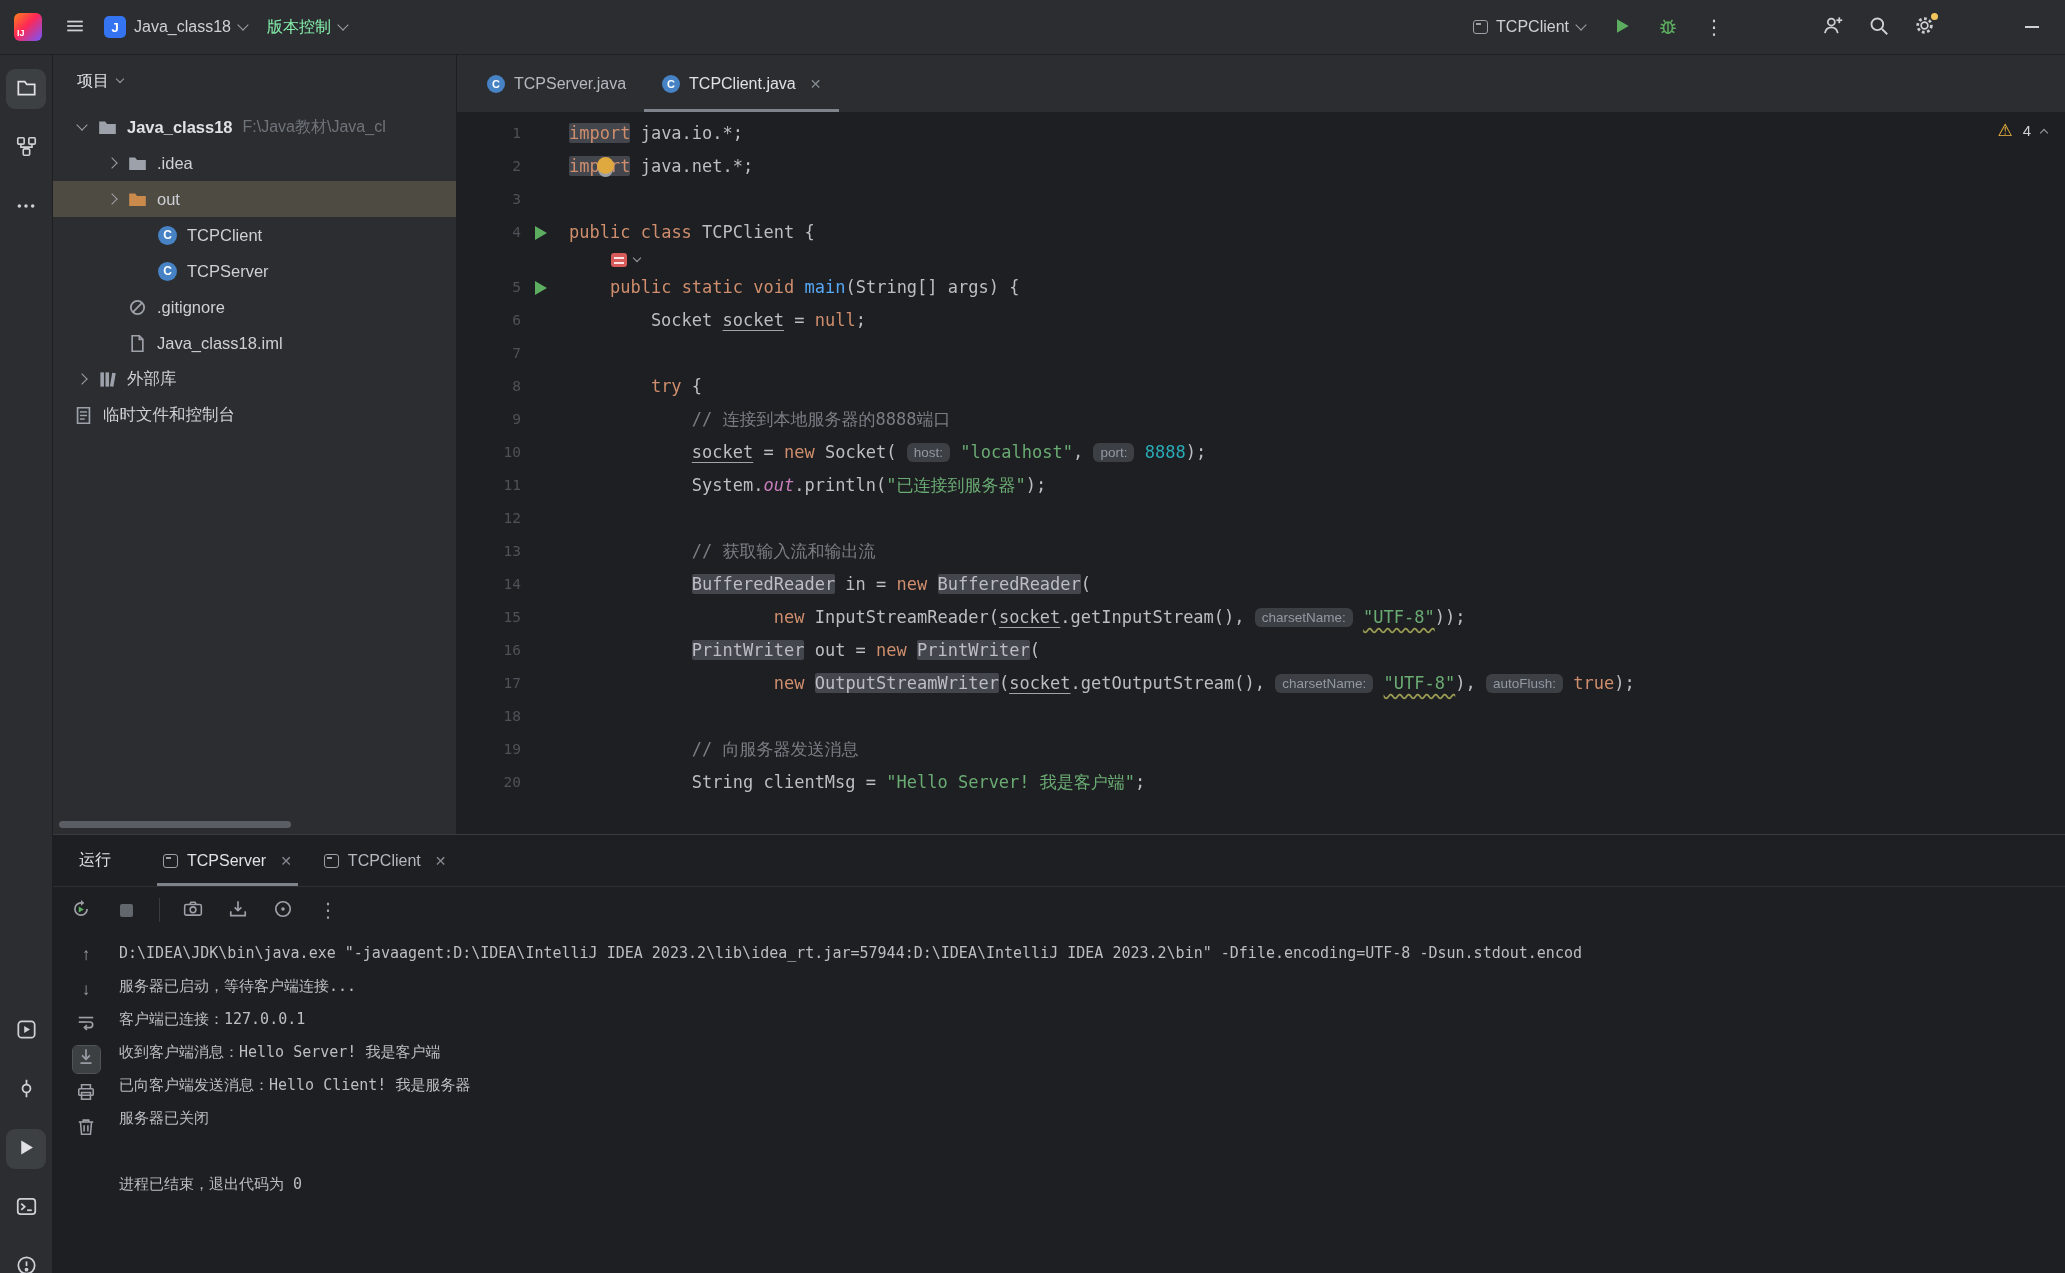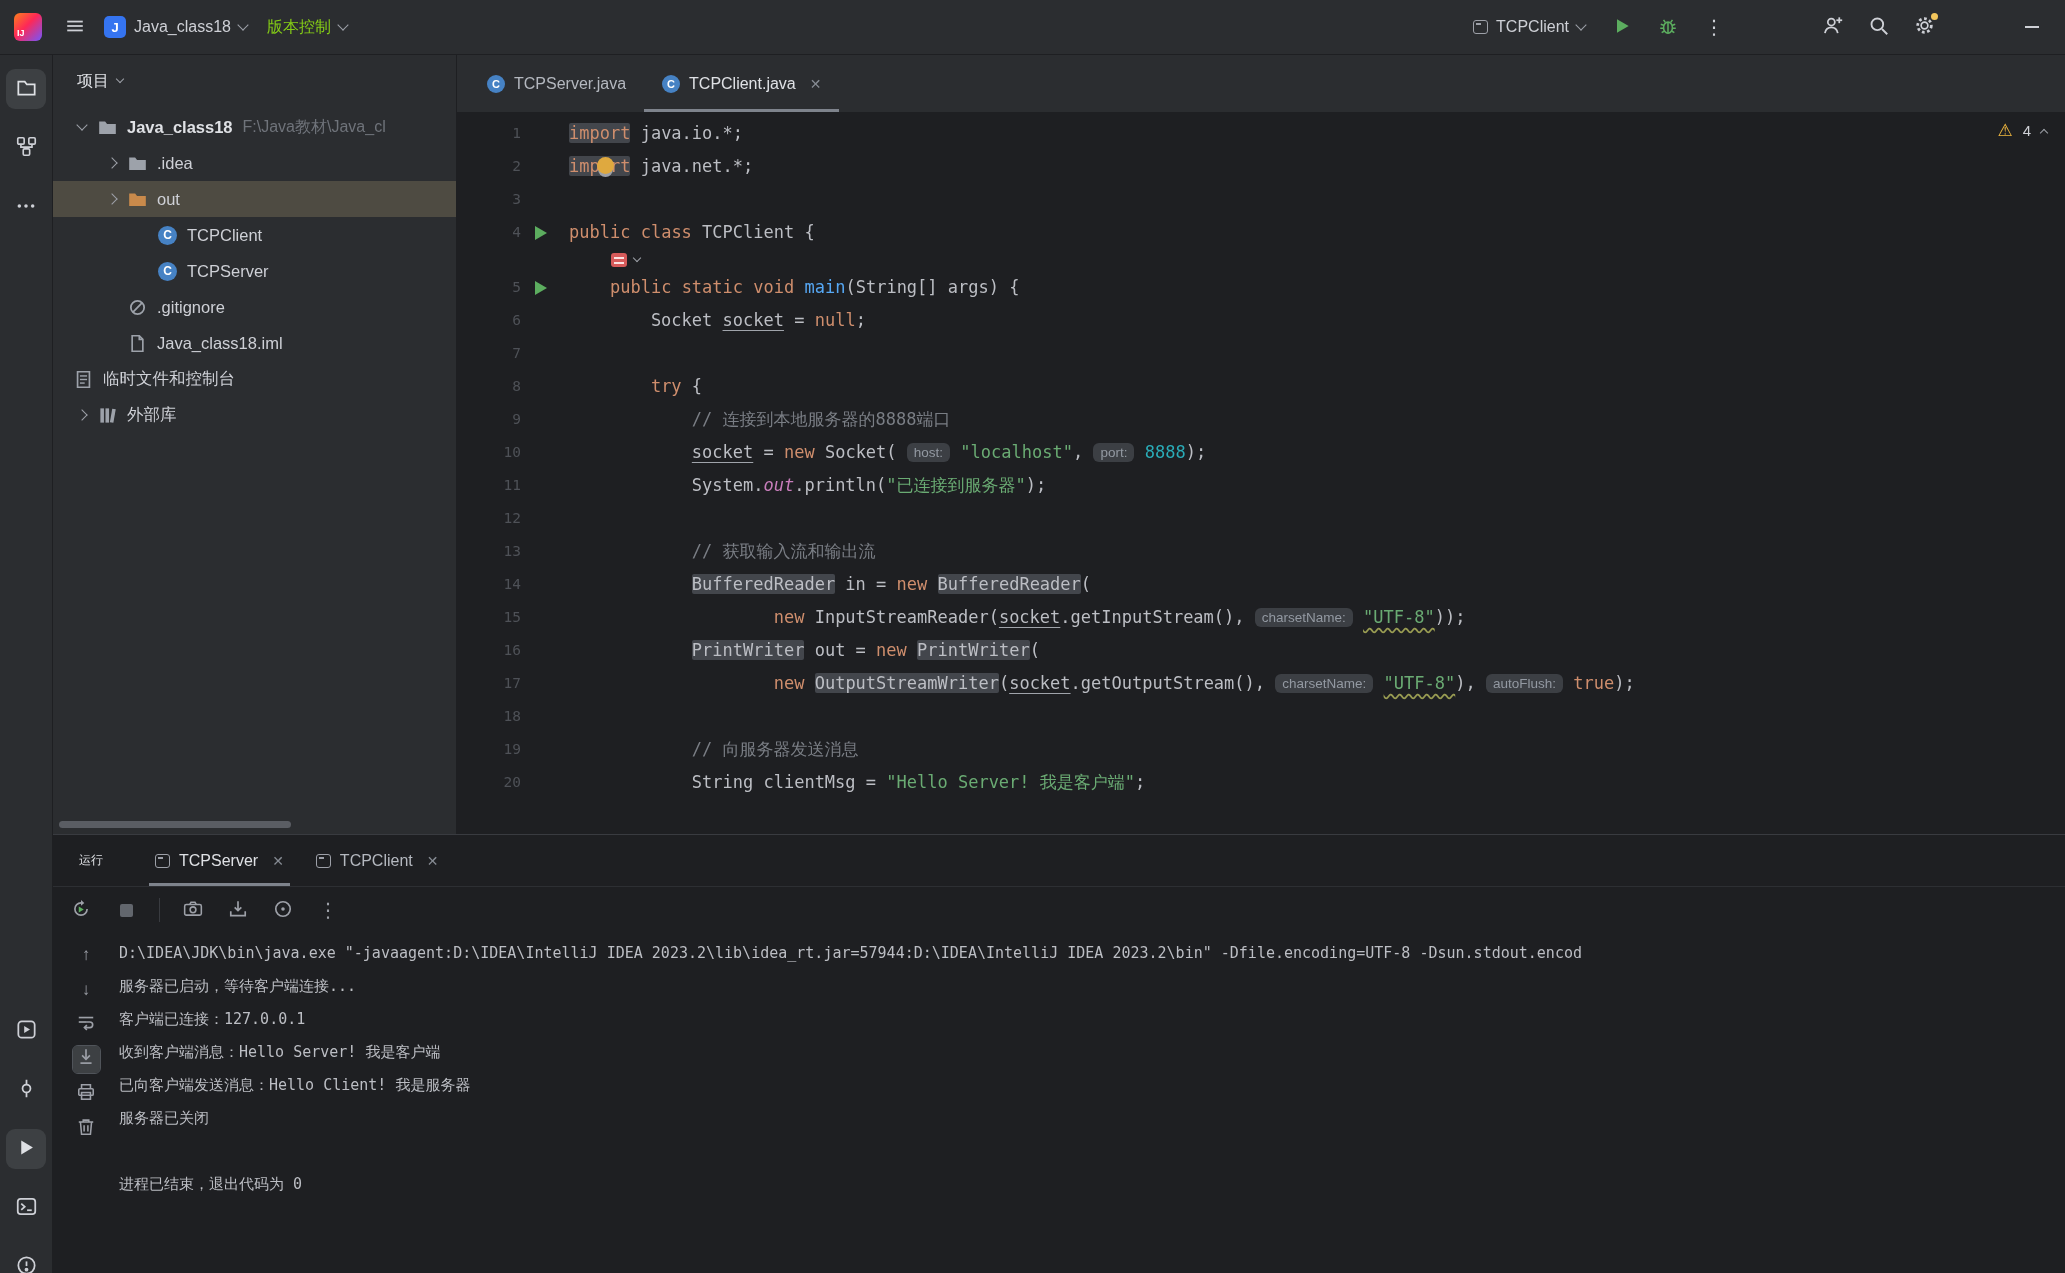--- a/index.html
+++ b/index.html
@@ -14,21 +14,21 @@
               display: flex; align-items: center; justify-content: space-between; padding: 0 14px 0 14px; }
   .tb-left, .tb-right { display: flex; align-items: center; }
   .logo { width: 28px; height: 28px; border-radius: 6px; margin-right: 14px;
           background: linear-gradient(135deg, #fc801d 0%, #fe2857 45%, #7256ff 100%);
           display: flex; align-items: flex-end; padding: 3px; }
   .logo span { color: #fff; font-size: 9px; font-weight: bold; line-height: 1; }
   .tb-btn { background: none; border: none; color: #ced0d6; display: flex; align-items: center; gap: 8px;
             padding: 7px 10px; border-radius: 7px; font-size: 16px; }
   .proj-avatar { width: 22px; height: 22px; border-radius: 5px; background: #3574f0; color: #fff;
                  font-weight: bold; font-size: 13px; display: flex; align-items: center; justify-content: center; }
-  .vcs-label { color: #84cc16; }
+  .vcs-label { color: #86efac; }
   .tb-icon { width: 38px; height: 38px; display: flex; align-items: center; justify-content: center;
              background: none; border: none; border-radius: 7px; color: #ced0d6; position: relative; }
   .dots { font-size: 20px; color: #ced0d6; }
   .gear-dot { position: absolute; top: 5px; right: 5px; width: 7px; height: 7px; border-radius: 50%; background: #f2c55c; }
   .minbar { display: inline-block; width: 14px; height: 2px; background: #ced0d6; }
   .sp-lg { width: 64px; } .sp-md { width: 54px; }
   .tb-right > * { margin-left: 8px; }
 
   
   .chev { display: inline-block; width: 8px; height: 8px; border-right: 1.8px solid #9da0a8;
@@ -105,21 +105,21 @@
   .red-badge::after { content: ''; position: absolute; left: 3px; right: 3px; bottom: 3px; height: 2px; background: #fbe3e3; }
   .bulb { position: absolute; left: 140px; top: 44px; width: 17px; height: 17px; border-radius: 50%;
           background: #dfa93f; box-shadow: 0 4px 0 -1px #9da0a8; z-index: 3; }
   .inspections { position: absolute; top: 9px; right: 18px; display: flex; align-items: center; gap: 10px;
                  font-family: "Liberation Sans", sans-serif; font-size: 15px; color: #ced0d6; }
   .warn-glyph { color: #f0b73f; font-size: 17px; line-height: 1; }
 
   
   .run-panel { flex: 0 0 439px; border-top: 1px solid #393b40; background: #1e1f22; display: flex; flex-direction: column; min-width: 0; }
   .run-header { height: 52px; flex: 0 0 52px; display: flex; align-items: stretch; padding-left: 26px; border-bottom: 1px solid #2d2f33; }
-  .run-title { color: #dfe1e5; font-size: 12px; margin-right: 36px; align-self: center; }
+  .run-title { color: #dfe1e5; font-size: 16px; margin-right: 36px; align-self: center; }
   .rtab { display: flex; align-items: center; gap: 9px; padding: 0 16px; position: relative; color: #b4b8bf; font-size: 16px; }
   .rtab.active { color: #dfe1e5; }
   .rtab.active::after { content: ''; position: absolute; left: 10px; right: 10px; bottom: 0; height: 3px; background: #7e838c; }
   .console-icon { width: 15px; height: 14px; border: 1.7px solid #9da0a8; border-radius: 3px; position: relative; flex: 0 0 auto; }
   .console-icon::after { content: ''; position: absolute; left: 2px; top: 2px; width: 5px; height: 2px; background: #9da0a8; }
   .run-toolbar { height: 46px; flex: 0 0 46px; display: flex; align-items: center; gap: 21px; padding-left: 16px; }
   .rt-btn { width: 24px; height: 24px; display: flex; align-items: center; justify-content: center; background: none; border: none; color: #9da0a8; }
   .rt-sep { width: 1px; height: 24px; background: #393b40; }
   .stop-sq { width: 13px; height: 13px; background: #62666d; border-radius: 2px; }
   .console-row { flex: 1; display: flex; min-height: 0; }
@@ -335,43 +335,43 @@
                 <span class="tchev"></span>
                 <span class="ticon">
                   <svg viewBox="0 0 16 16">
                     <path d="M3.5 1.5h6l3 3v10h-9z" fill="none" stroke="#9da2aa" stroke-width="1.4"></path>
                     <path d="M9.5 1.5v3h3" fill="none" stroke="#9da2aa" stroke-width="1.4"></path>
                   </svg>
                 </span>
                 <span class="tlabel">Java_class18.iml</span>
               </div>
               <div class="trow" style="padding-left: 14px;">
+                <span class="tchev">
+                  <i class="chev right"></i>
+                </span>
+                <span class="ticon">
+                  <svg viewBox="0 0 16 16">
+                    <rect x="2" y="2" width="3" height="12" fill="#9da2aa"></rect>
+                    <rect x="6.3" y="2" width="3" height="12" fill="#9da2aa"></rect>
+                    <rect x="11" y="2.4" width="3" height="11.6" fill="#9da2aa" transform="rotate(10 12.5 8)"></rect>
+                  </svg>
+                </span>
+                <span class="tlabel">外部库</span>
+              </div>
+              <div class="trow" style="padding-left: 14px;">
                 <span class="tchev noslot"></span>
                 <span class="ticon">
                   <svg viewBox="0 0 16 16">
                     <path d="M3 1.5h10v13H3z" fill="none" stroke="#9da2aa" stroke-width="1.4"></path>
                     <line x1="5" y1="5" x2="11" y2="5" stroke="#9da2aa" stroke-width="1.2"></line>
                     <line x1="5" y1="8" x2="11" y2="8" stroke="#9da2aa" stroke-width="1.2"></line>
                     <line x1="5" y1="11" x2="9" y2="11" stroke="#9da2aa" stroke-width="1.2"></line>
                   </svg>
                 </span>
                 <span class="tlabel">临时文件和控制台</span>
-              </div>
-              <div class="trow" style="padding-left: 14px;">
-                <span class="tchev">
-                  <i class="chev right"></i>
-                </span>
-                <span class="ticon">
-                  <svg viewBox="0 0 16 16">
-                    <rect x="2" y="2" width="3" height="12" fill="#9da2aa"></rect>
-                    <rect x="6.3" y="2" width="3" height="12" fill="#9da2aa"></rect>
-                    <rect x="11" y="2.4" width="3" height="11.6" fill="#9da2aa" transform="rotate(10 12.5 8)"></rect>
-                  </svg>
-                </span>
-                <span class="tlabel">外部库</span>
               </div>
             </div>
           <div class="hscroll"></div>
         </aside>
 
         <section class="editor-col">
           <div class="tabs">
               <div class="tab">
                 <span class="cls-icon">C</span>
                 <span class="tab-label">TCPServer.java</span>

